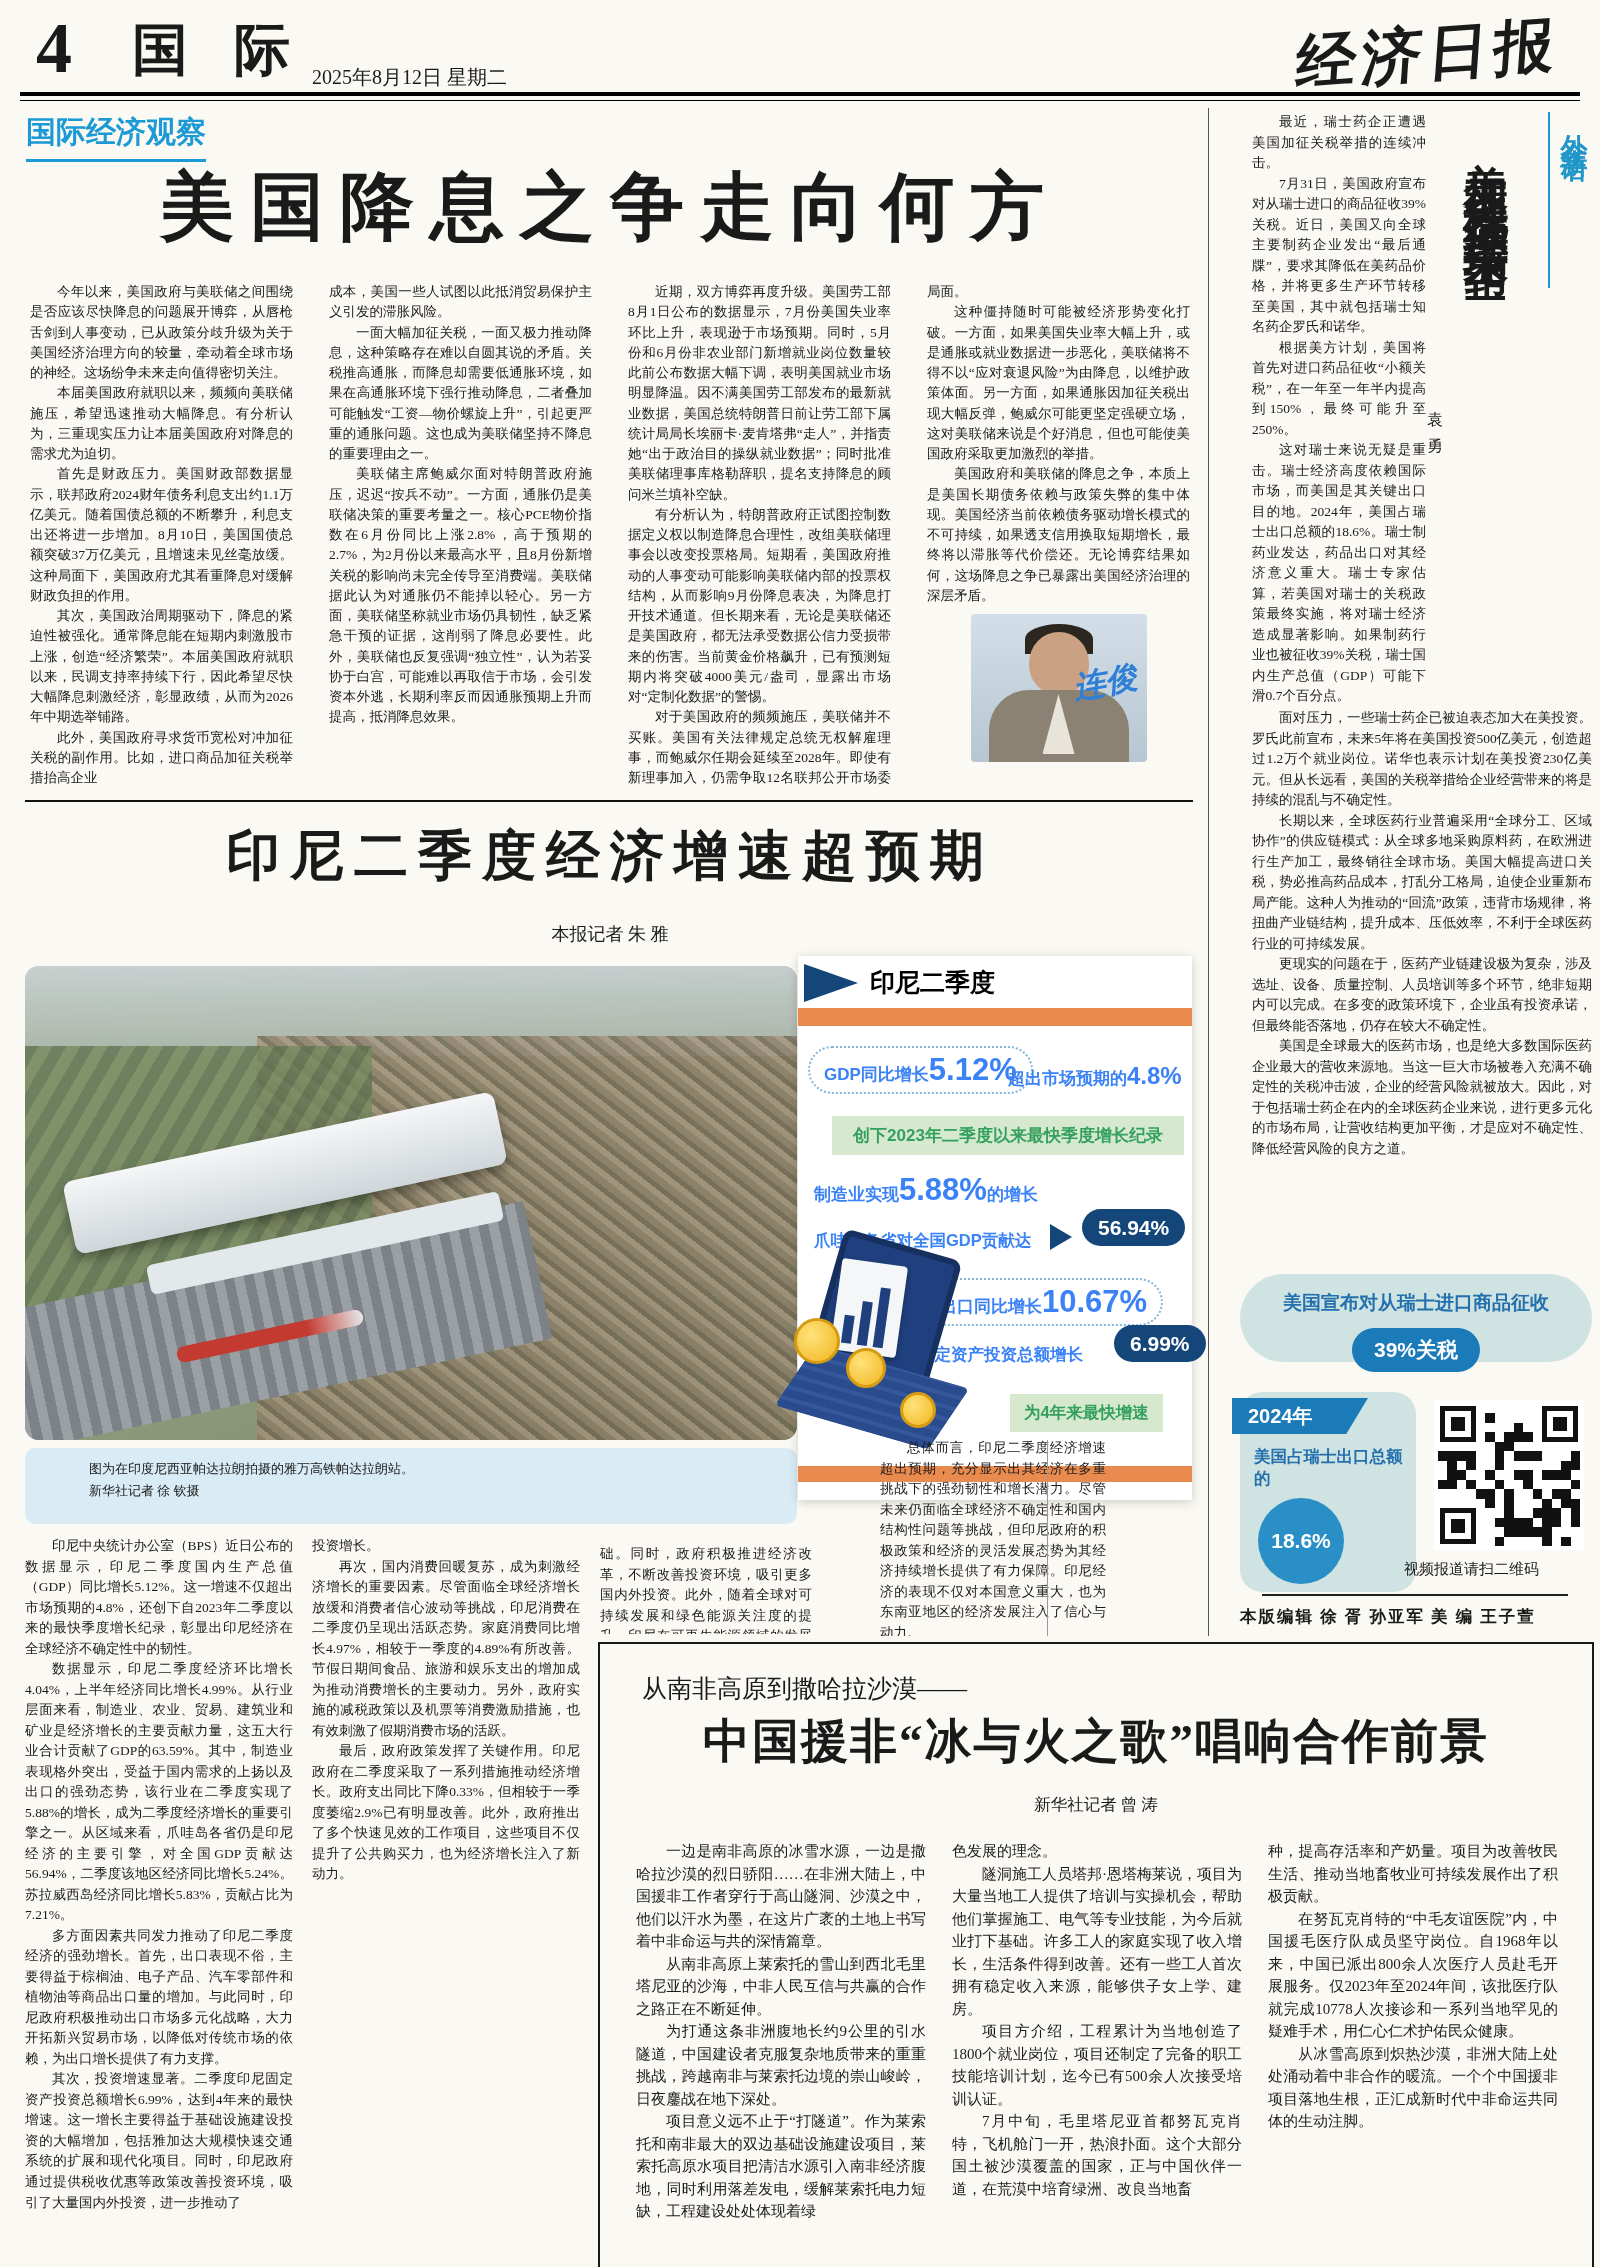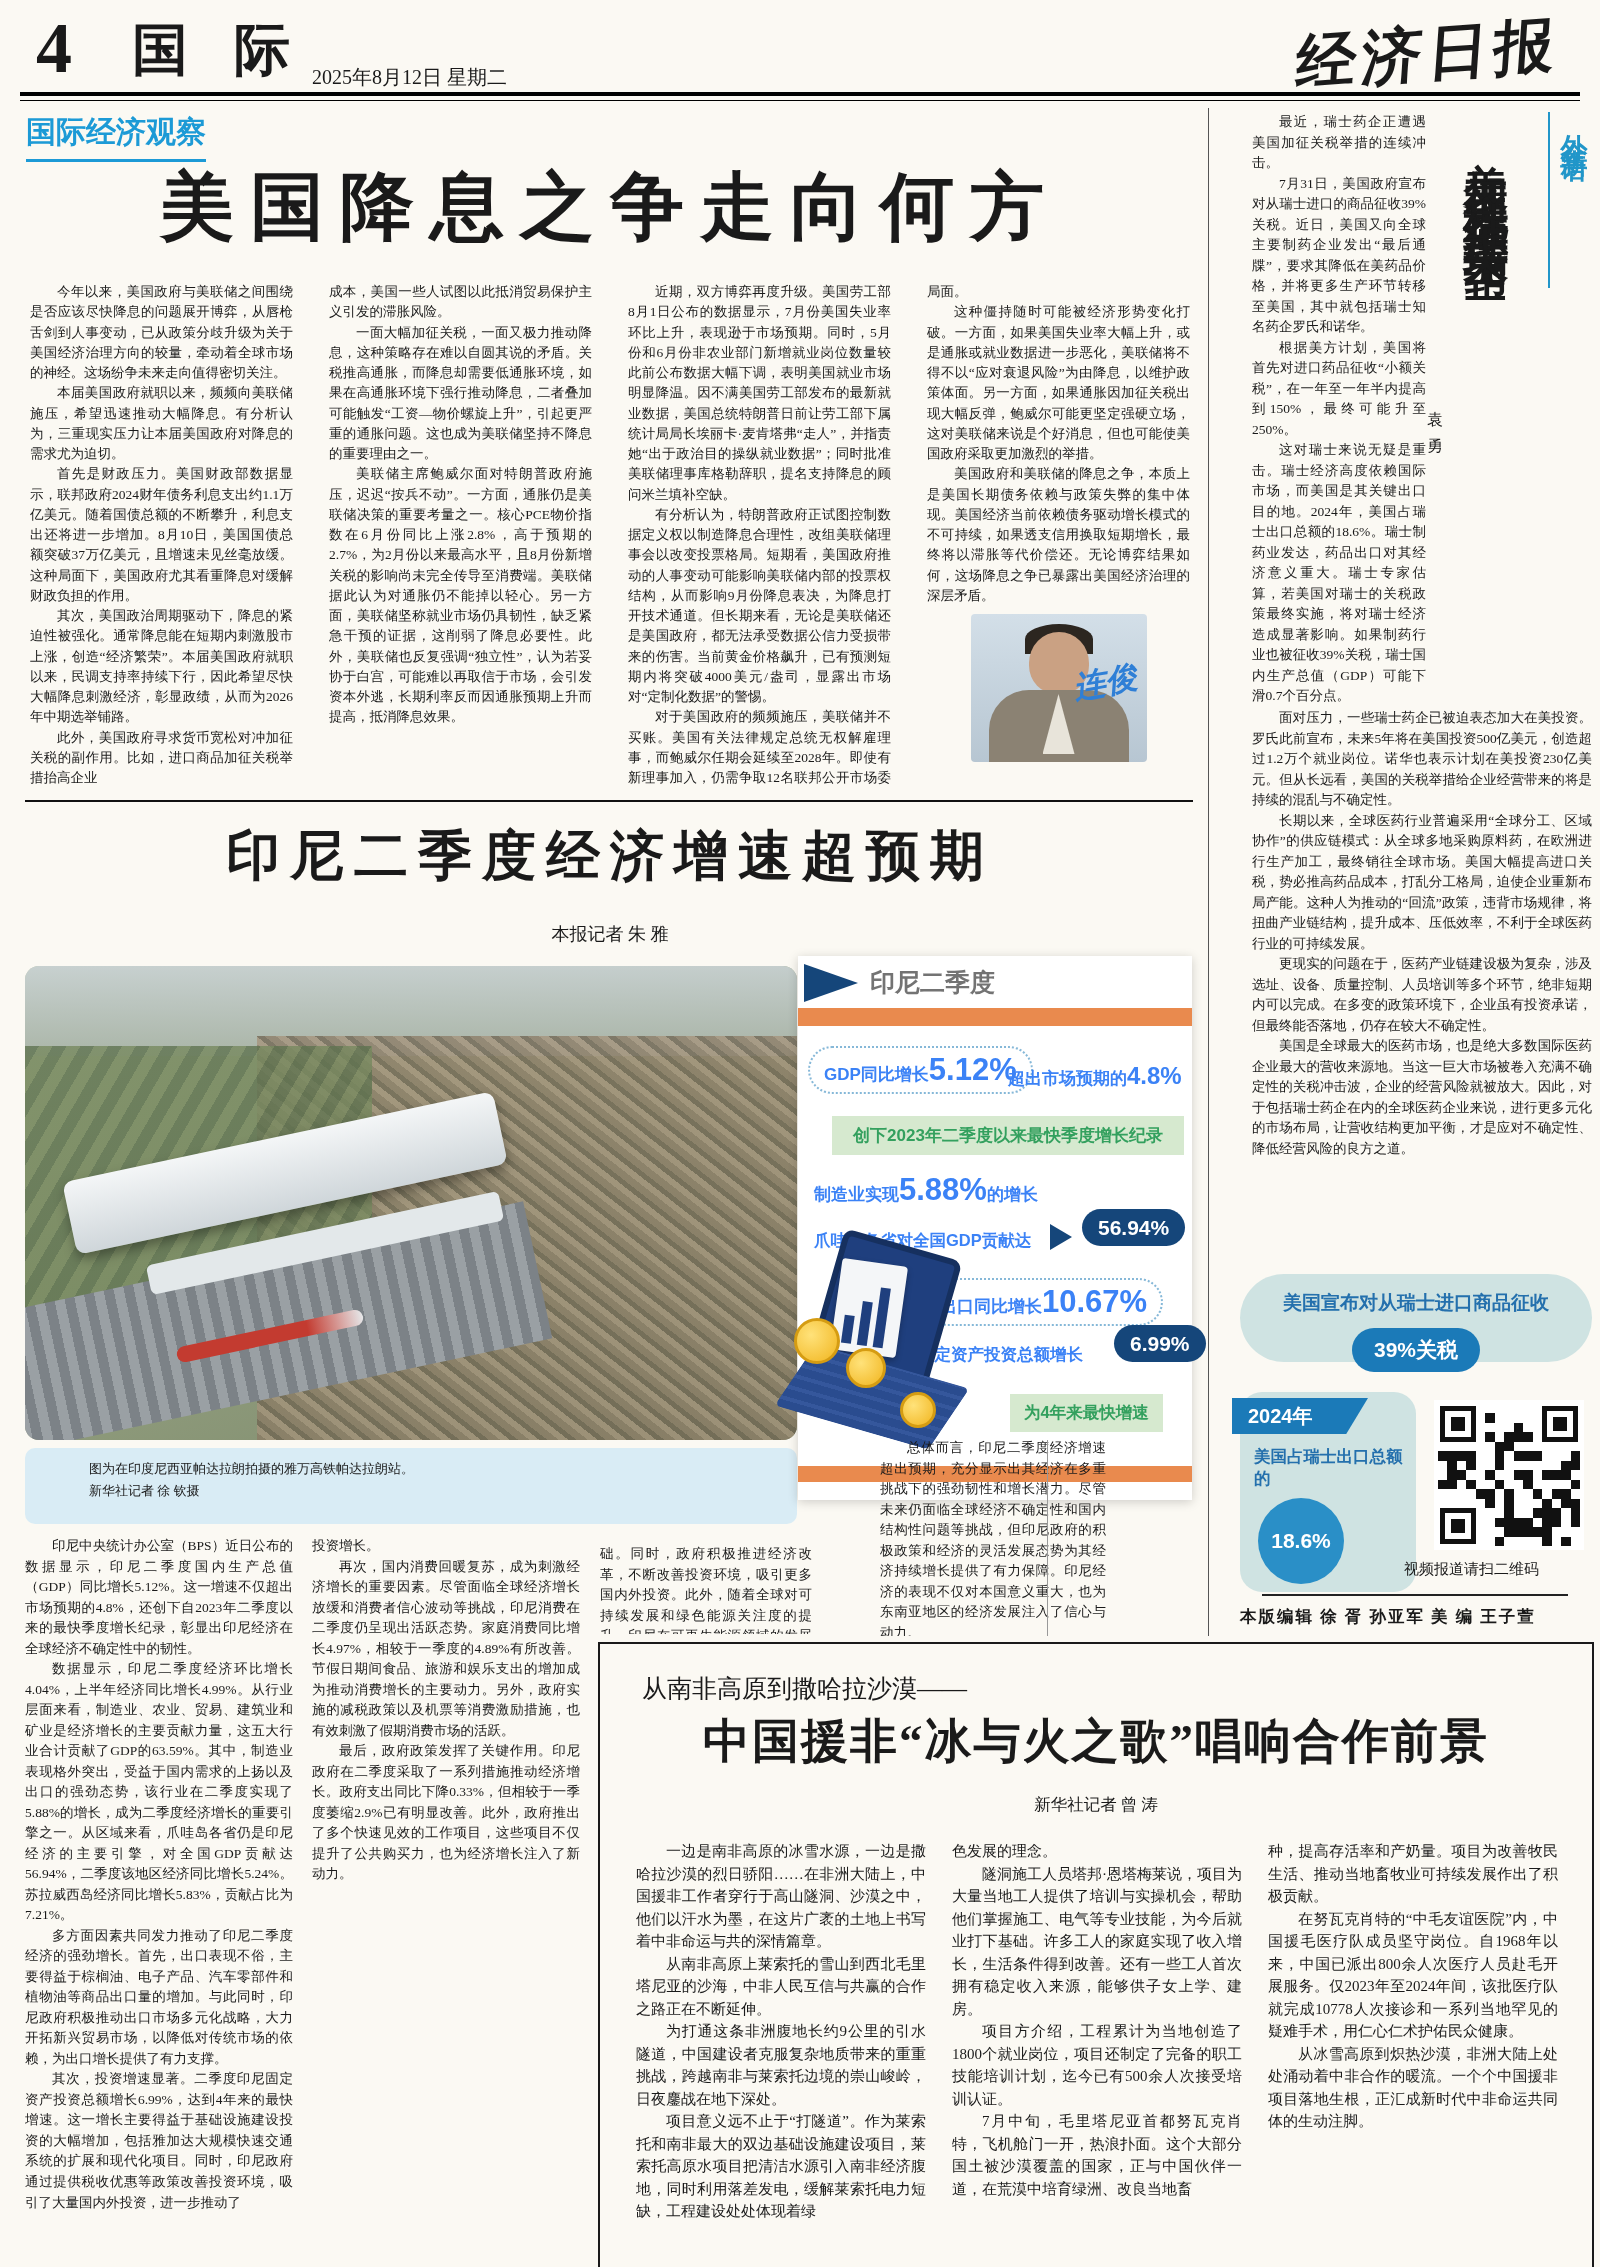--- a/index.html
+++ b/index.html
@@ -53,21 +53,21 @@
   .ph-train{position:absolute;left:150px;bottom:96px;width:190px;height:16px;transform:rotate(-12deg);
             background:linear-gradient(90deg,#c33b30 70%,#e6e8ea);border-radius:8px;}
   .caption-box{position:absolute;left:25px;top:1448px;width:772px;height:76px;background:#d9ecf5;
                border-radius:10px;padding:12px 26px 10px 64px;box-sizing:border-box;font-size:13px;}
   .caption-credit{text-align:left;padding-right:150px;margin-top:4px;}
   
   .panel{position:absolute;left:798px;top:956px;width:394px;height:544px;background:#fff;
          box-shadow:0 2px 10px rgba(0,0,0,.18);font-family:"Liberation Sans","DejaVu Sans",sans-serif;}
   .pn-tri{position:absolute;left:6px;top:8px;width:54px;height:38px;background:#15467a;
           clip-path:polygon(0 0,100% 50%,0 100%);}
-  .pn-tab{position:absolute;left:72px;top:10px;font-size:25px;font-weight:900;color:#737373;}
+  .pn-tab{position:absolute;left:72px;top:10px;font-size:25px;font-weight:900;color:#000000;}
   .pn-obar1{position:absolute;left:0;top:52px;width:100%;height:18px;background:#e98a4e;}
   .pn-obar2{position:absolute;left:0;top:510px;width:100%;height:16px;background:#e98a4e;}
   .oval{display:inline-block;border:2px dotted #86b8d8;border-radius:46px;padding:4px 14px;background:#fff;}
   .pn-blue{color:#3b82f6;}
   .pn-lab{font-size:17px;font-weight:700;}
   .pn-val{font-size:31px;font-weight:700;}
   .pn-val-mid{font-size:24px;font-weight:700;}
   .pn-r1{position:absolute;left:10px;top:90px;}
   .pn-r1n{position:absolute;left:210px;top:106px;}
   .pn-r2{position:absolute;left:34px;top:160px;width:352px;background:#d6e9cf;color:#33a05e;

